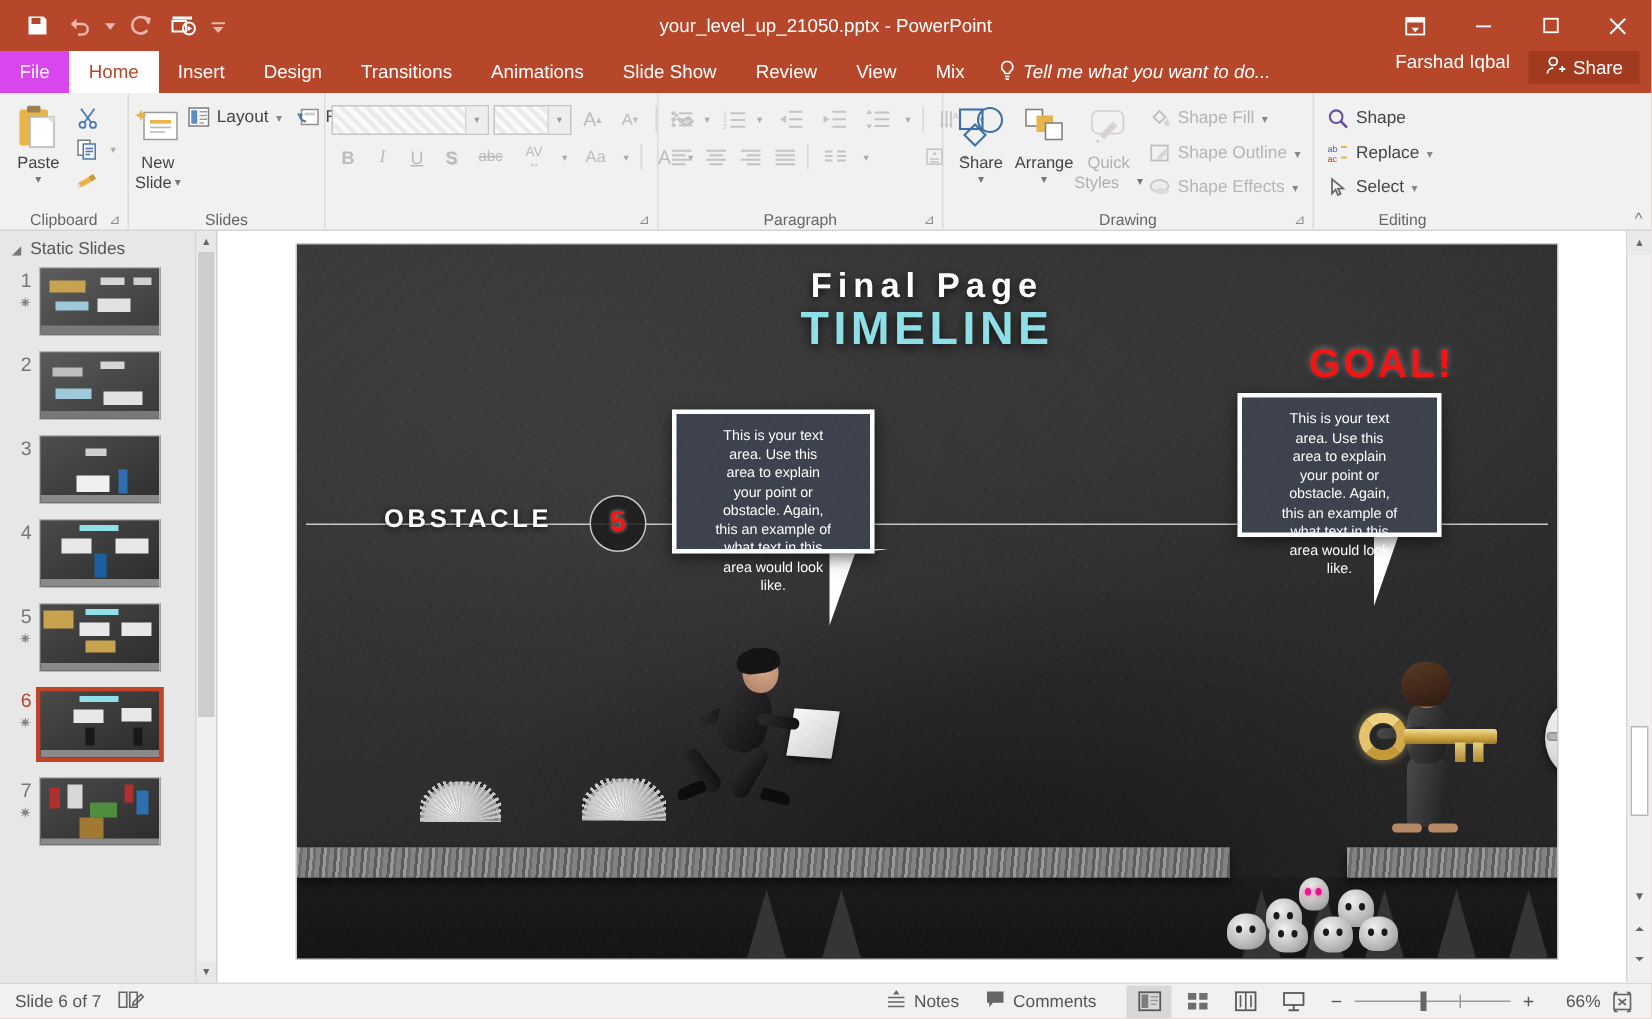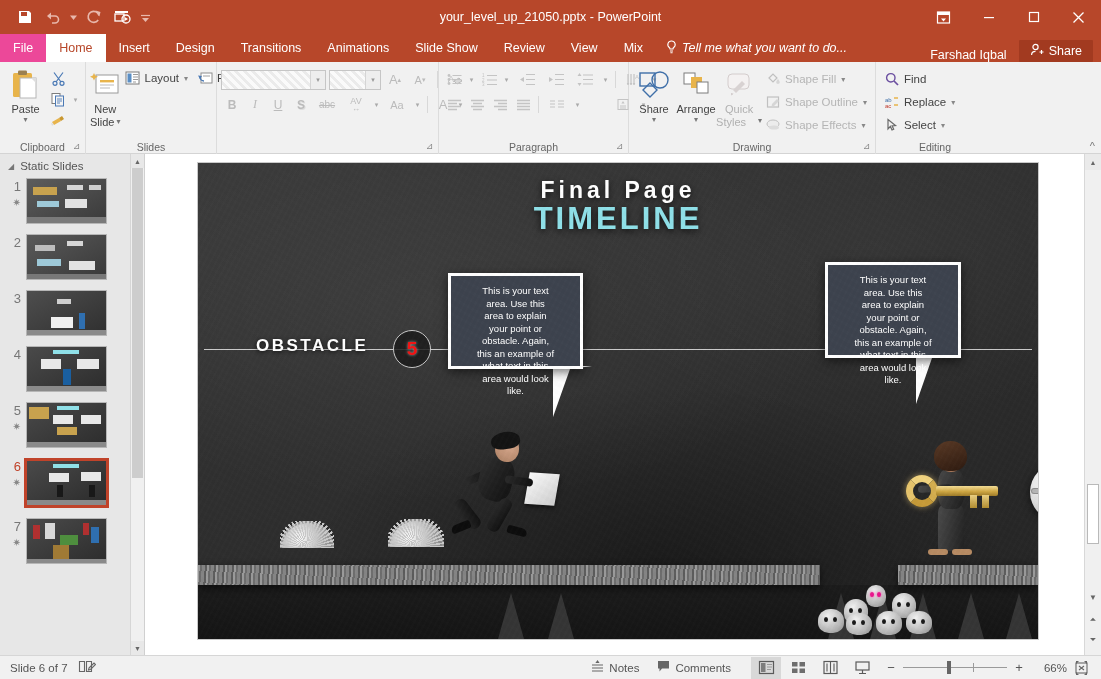--- a/index.html
+++ b/index.html
@@ -41,28 +41,28 @@
 
   
   .tabstrip {
     height: 28px; background: #b7472a; display: flex; align-items: flex-end;
     position: relative; flex-shrink: 0;
   }
   .tab {
     height: 28px; padding: 0 13px; color: #fff; font-size: 12.5px;
     display: flex; align-items: center; cursor: default; white-space: nowrap;
   }
-  .tab.file { background: #ec4899; text-align: center; }
+  .tab.file { background: #d946ef; text-align: center; }
   .tab.active { background: #ffffff; color: #b7472a; }
   .tellme {
     display: flex; align-items: center; gap: 5px; color: #ffffff;
     font-size: 12.5px; padding: 0 10px; height: 28px; font-style: italic;
   }
   .tellme .bulb { font-style: normal; }
-  .tabstrip-right { margin-left: auto; display: flex; align-items: flex-end; height: 28px; margin-top: 34px; }
+  .tabstrip-right { margin-left: auto; display: flex; align-items: flex-start; height: 28px; margin-top: 34px; }
   .username { color: #fff; font-size: 12.5px; padding: 0 12px; }
   .share-btn {
     background: #a23a20; color: #fff; font-size: 12.5px; height: 22px;
     display: flex; align-items: center; gap: 5px; padding: 0 11px; margin-right: 8px;
     border-radius: 1px;
   }
 
   
   .ribbon {
     height: 92px; background: #f1f1f1; display: flex; position: relative;
@@ -798,21 +798,21 @@
     <div class="rgroup" style="width:auto;flex:1;border-right:none">
       <div class="rgroup-body">
         <div style="display:flex;flex-direction:column;padding-top:3px;gap:1px;width:110px">
           <div class="smallbtn">
             <span class="icon-sq">
               <svg width="14" height="14" viewBox="0 0 14 14">
                   <circle cx="5.8" cy="5.8" r="4.2" fill="none" stroke="#6b4fa0" stroke-width="1.4"></circle>
                   <path stroke="#6b4fa0" stroke-width="1.7" d="M9 9l4 4"></path>
                 </svg>
             </span>
-            <span>Find</span>
+            <span>Shape</span>
           </div>
           <div class="smallbtn">
             <span class="icon-sq">
               <svg width="15" height="14" viewBox="0 0 15 14">
                   <text x="0" y="6.5" font-size="6" fill="#3f6fa8" font-family="sans-serif">ab</text>
                   <text x="0" y="13" font-size="6" fill="#c0392b" font-family="sans-serif">ac</text>
                   <path stroke="#e8b44b" stroke-width="1.3" fill="none" d="M9 3h4M9 10h4"></path>
                 </svg>
             </span>
             <span>Replace</span>
@@ -1036,20 +1036,21 @@
 
           <div class="timeline-line"></div>
           <div class="node-dot" style="left:352px;top:183px"></div>
           <div class="node-dot" style="left:712px;top:183px"></div>
 
           <div class="obstacle-label">OBSTACLE</div>
           <div class="node-circle">5</div>
 
           <div class="s-title1">Final Page</div>
           <div class="s-title2">TIMELINE</div>
+          <div class="s-goal">GOAL!</div>
 
           <div class="tail left-tail"></div>
           <div class="callout left">This is your text area. Use this area to explain your point or obstacle. Again, this an example of what text in this area would look like.</div>
           <div class="tail right-tail"></div>
           <div class="callout right">This is your text area. Use this area to explain your point or obstacle. Again, this an example of what text in this area would look like.</div>
 
         </div>
       </div>
 
       <div class="vscroll">

